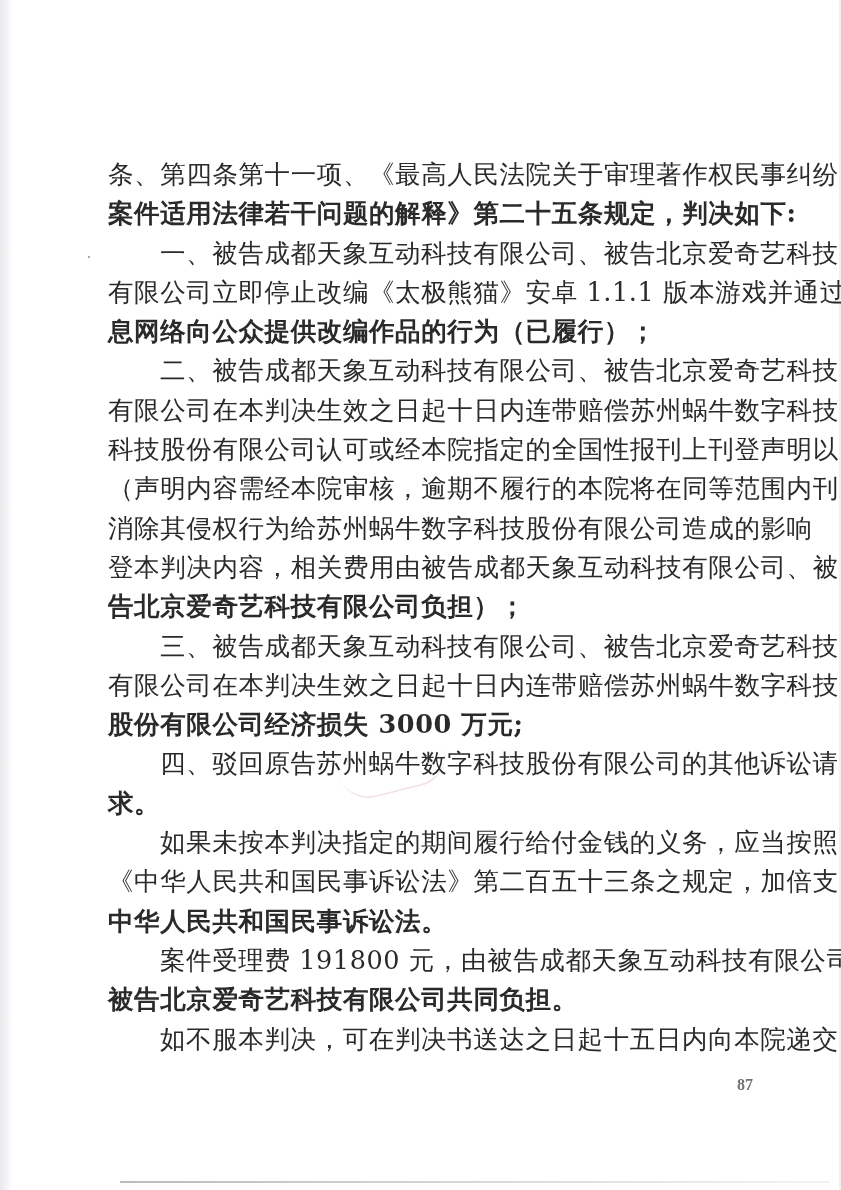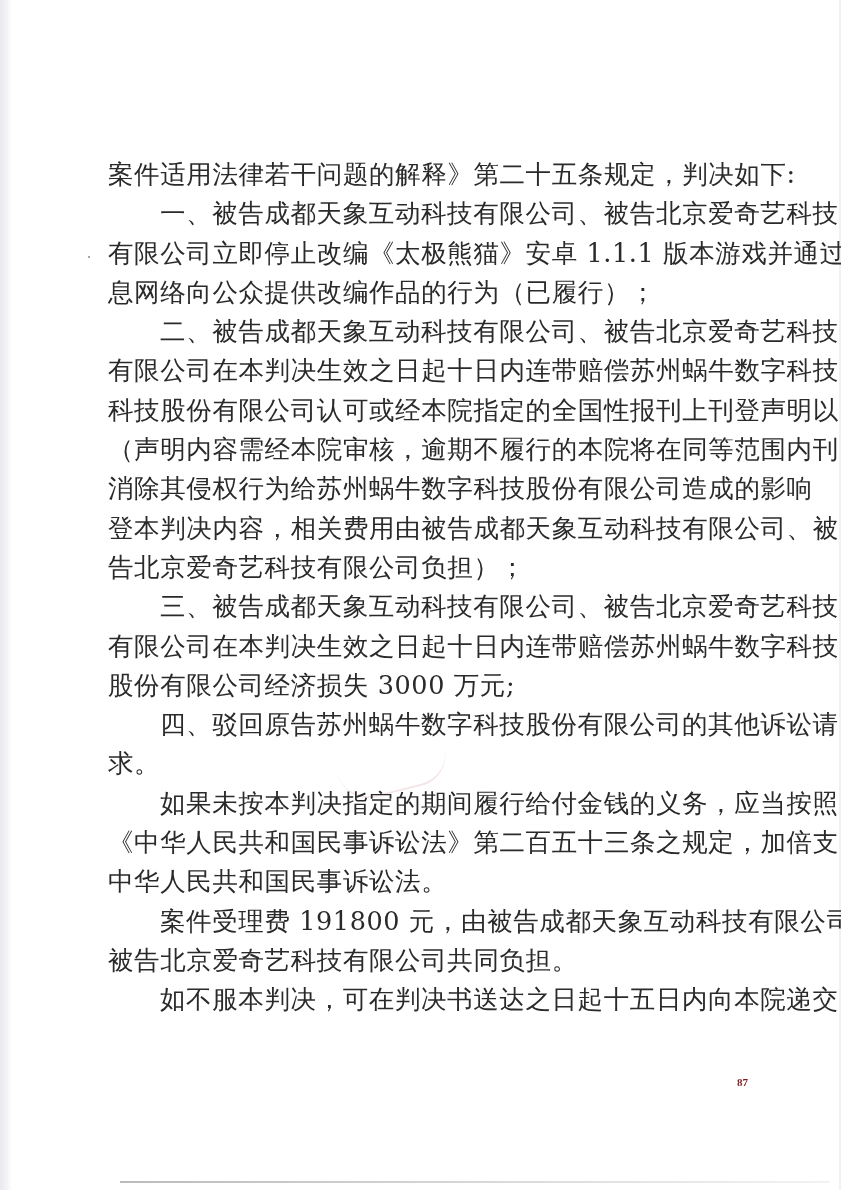--- a/index.html
+++ b/index.html
@@ -26,38 +26,39 @@
     transform: rotate(-14deg);
   }
   .page-body {
     position: absolute; left: 108px; top: 155px; width: 630px;
   }
   .line {
     height: 39.3px; line-height: 39.3px; font-size: 25.5px;
     white-space: nowrap; letter-spacing: 0.6px;
     text-align: justify; text-align-last: justify;
   }
-  .line.last { text-align-last: left; }
+  .line.last { text-align-last: left; font-weight: bold; }
   .line.indent { padding-left: 52px; }
   .page-number {
     position: absolute; left: 737px; top: 1076px;
-    font-family: "Liberation Serif", serif; font-size: 11px; color: #7f1d1d; font-weight: bold;
+    font-family: "Liberation Serif", serif; font-size: 16px; color: #737373; font-weight: bold;
   }
   .dot { position: absolute; left: 88px; top: 256px; width: 2px; height: 2px; background:#888; border-radius:50%; }
 </style>
 </head>
 <body>
 
 <div class="left-shadow"></div>
 <div class="right-edge"></div>
 <div class="bottom-edge"></div>
 <div class="stamp-mark"></div>
 <div class="dot"></div>
 
 <div class="page-body">
+  <div class="line">条、第四条第十一项、《最高人民法院关于审理著作权民事纠纷</div>
   <div class="line last">案件适用法律若干问题的解释》第二十五条规定，判决如下:</div>
   <div class="line indent">一、被告成都天象互动科技有限公司、被告北京爱奇艺科技</div>
   <div class="line">有限公司立即停止改编《太极熊猫》安卓 1.1.1 版本游戏并通过信</div>
   <div class="line last">息网络向公众提供改编作品的行为（已履行）；</div>
   <div class="line indent">二、被告成都天象互动科技有限公司、被告北京爱奇艺科技</div>
   <div class="line">有限公司在本判决生效之日起十日内连带赔偿苏州蜗牛数字科技</div>
   <div class="line">科技股份有限公司认可或经本院指定的全国性报刊上刊登声明以</div>
   <div class="line">（声明内容需经本院审核，逾期不履行的本院将在同等范围内刊</div>
   <div class="line">消除其侵权行为给苏州蜗牛数字科技股份有限公司造成的影响</div>
   <div class="line">登本判决内容，相关费用由被告成都天象互动科技有限公司、被</div>

